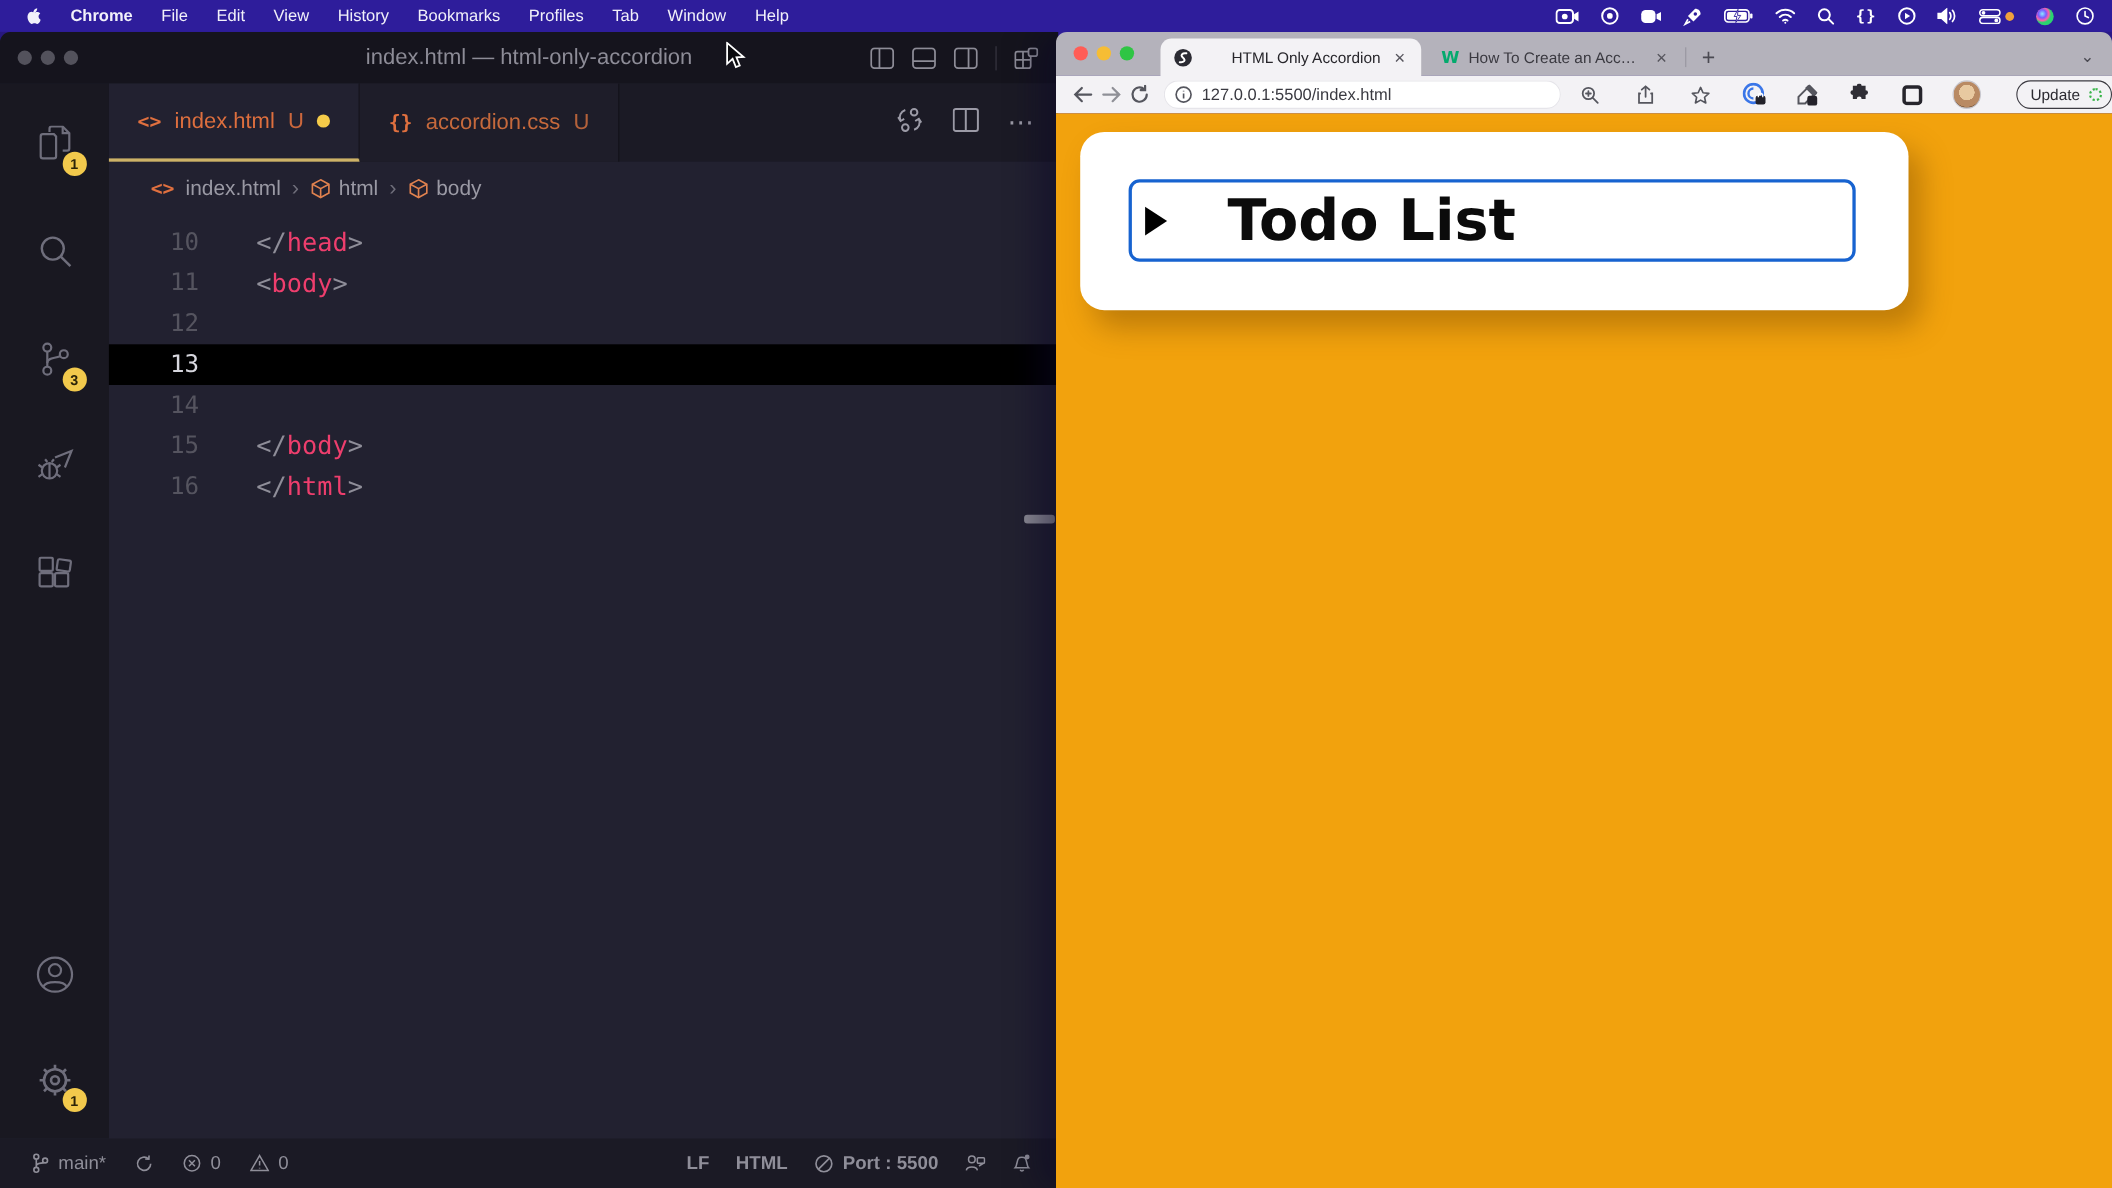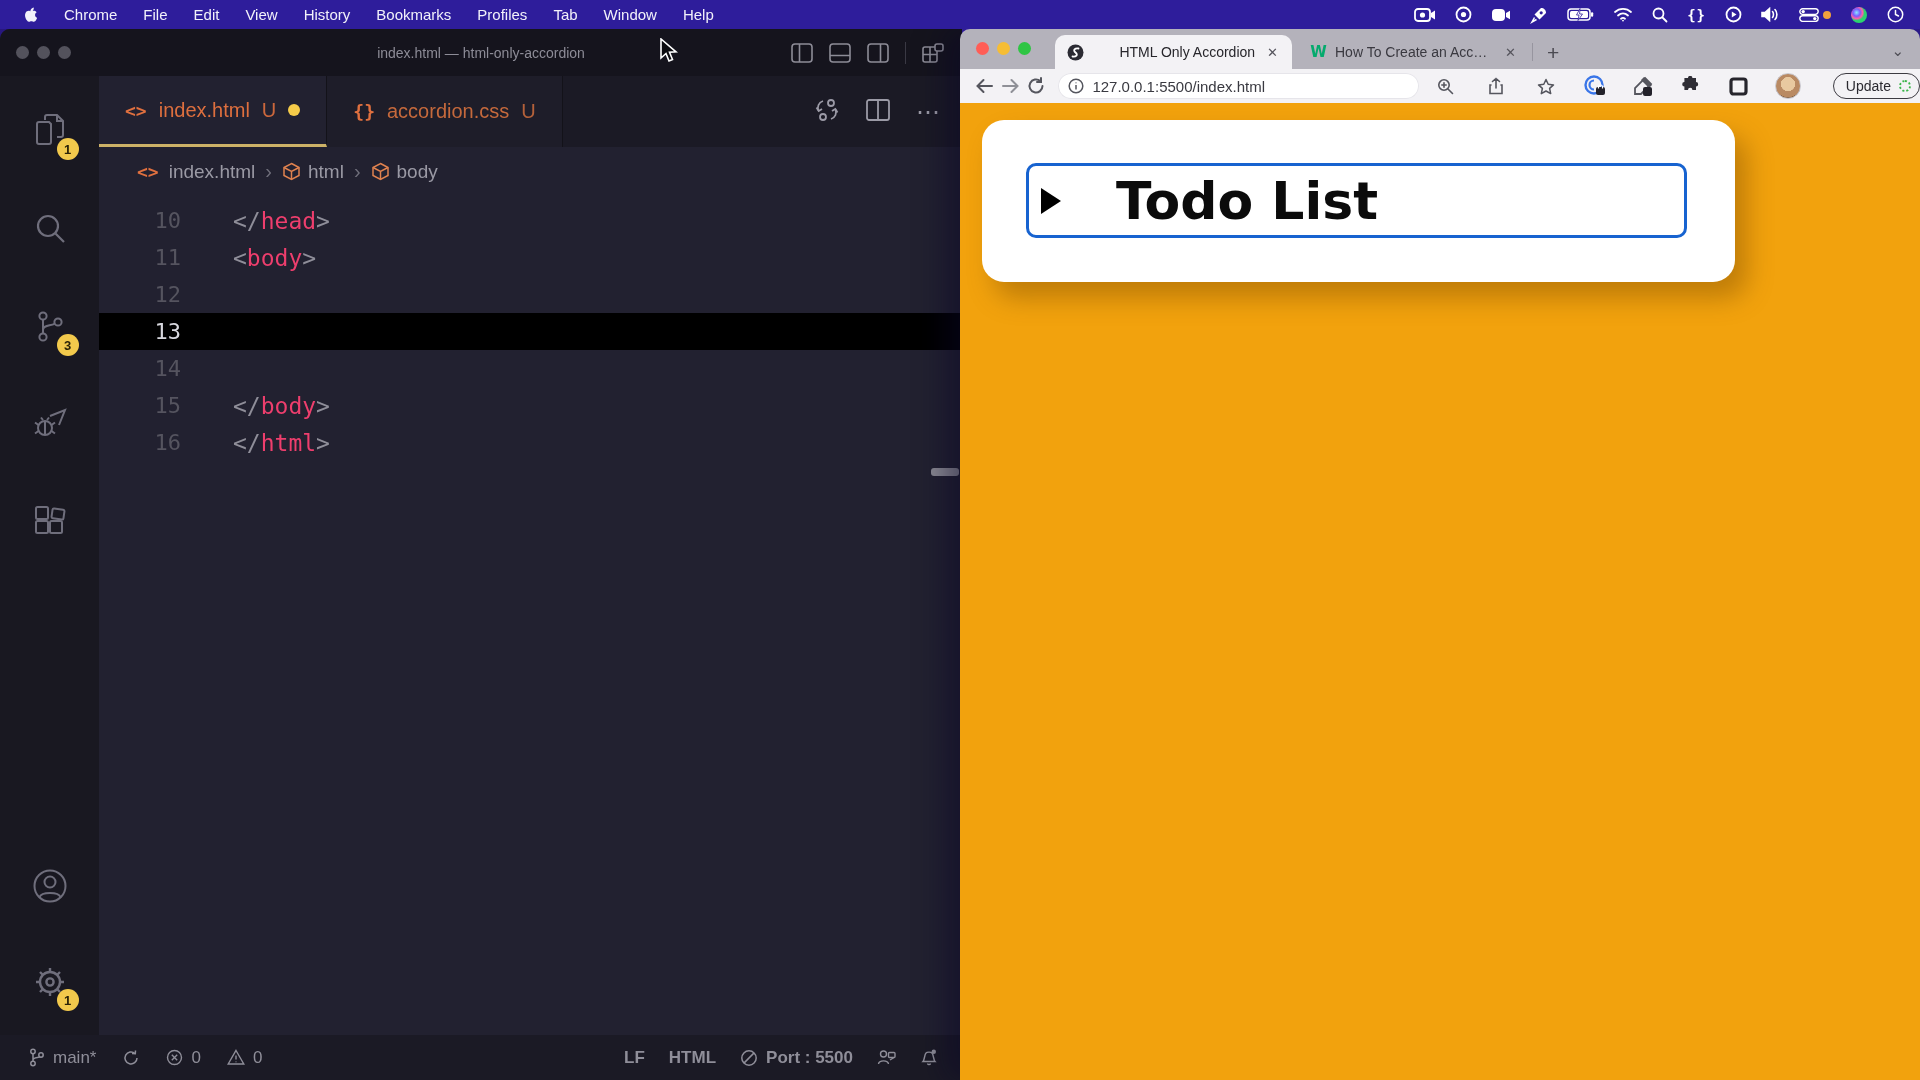--- a/index.html
+++ b/index.html
@@ -19,36 +19,36 @@
   }
   *{margin:0;padding:0;box-sizing:border-box;}
   html,body{width:1920px;height:1080px;overflow:hidden;}
   body{font-family:"Liberation Sans",sans-serif;background:radial-gradient(circle at 55% 35%, #4a2fd0 0%, #32209f 55%, #241472 100%);position:relative;}
 
   
   .menubar{position:absolute;left:0;top:0;width:1920px;height:29px;background:var(--menubar-purple);display:flex;align-items:center;color:#f2f1fa;font-size:15px;z-index:50;}
   .menubar .apple{margin-left:22px;display:flex;align-items:center;}
   .menu-items{display:flex;align-items:center;margin-left:14px;}
   .mitem{padding:0 13px;cursor:default;}
-  .mitem.bold{font-weight:normal;}
+  .mitem.bold{font-weight:bold;}
   .menu-status{margin-left:auto;display:flex;align-items:center;gap:19px;margin-right:16px;}
   .sicon{display:flex;align-items:center;justify-content:center;height:20px;}
   .sicon svg{display:block;}
   .braces-glyph{font-family:"DejaVu Sans Mono",monospace;font-size:14px;font-weight:bold;letter-spacing:1px;}
   .cc-dot{width:8px;height:8px;border-radius:50%;background:#f0a13c;display:inline-block;margin-left:4px;}
 
   
   .vscode{position:absolute;left:0;top:29px;width:962px;height:1051px;background:var(--vsc-bg);border-top-left-radius:10px;display:flex;flex-direction:column;overflow:hidden;}
   .chrome{position:absolute;left:960px;top:29px;width:960px;height:1051px;border-top-left-radius:10px;border-top-right-radius:10px;box-shadow:-14px 0 30px rgba(10,5,40,.5);display:flex;flex-direction:column;overflow:hidden;z-index:10;text-align:right;}
 
   
   .vsc-titlebar{height:47px;background:var(--vsc-dark);display:flex;align-items:center;position:relative;flex:0 0 auto;}
   .tlights{display:flex;gap:8px;margin-left:16px;}
   .tlight{width:13px;height:13px;border-radius:50%;background:#53525c;}
-  .vsc-title{position:absolute;left:0;right:0;text-align:center;color:#8d8c97;font-size:14px;pointer-events:none;}
+  .vsc-title{position:absolute;left:0;right:0;text-align:center;color:#8d8c97;font-size:20px;pointer-events:none;}
   .layout-icons{margin-left:auto;display:flex;align-items:center;gap:16px;margin-right:18px;}
   .layout-icons .sep{width:1px;height:22px;background:#3a3944;}
   .lic{width:22px;height:22px;display:flex;align-items:center;justify-content:center;}
 
   
   .vsc-main{flex:1 1 auto;display:flex;min-height:0;}
   .activitybar{width:99px;background:var(--vsc-activity);display:flex;flex-direction:column;align-items:center;padding-top:30px;flex:0 0 auto;}
   .act{position:relative;width:50px;height:50px;display:flex;align-items:center;justify-content:center;margin-bottom:48px;color:#6f6e7c;}
   .act svg{display:block;}
   .act .badge{position:absolute;right:-4px;bottom:-4px;min-width:22px;height:22px;border-radius:50%;background:var(--badge-yellow);color:#2b2308;font-size:13px;font-weight:bold;display:flex;align-items:center;justify-content:center;}

